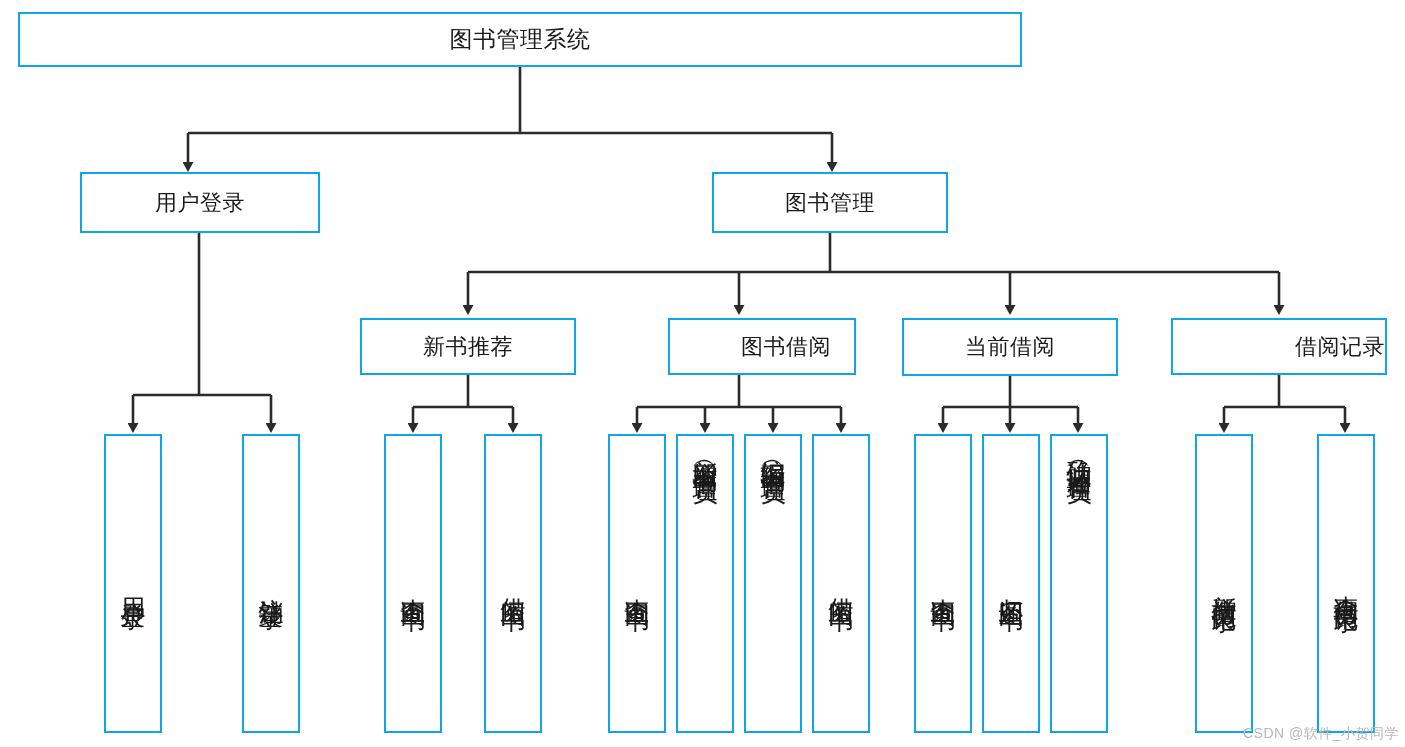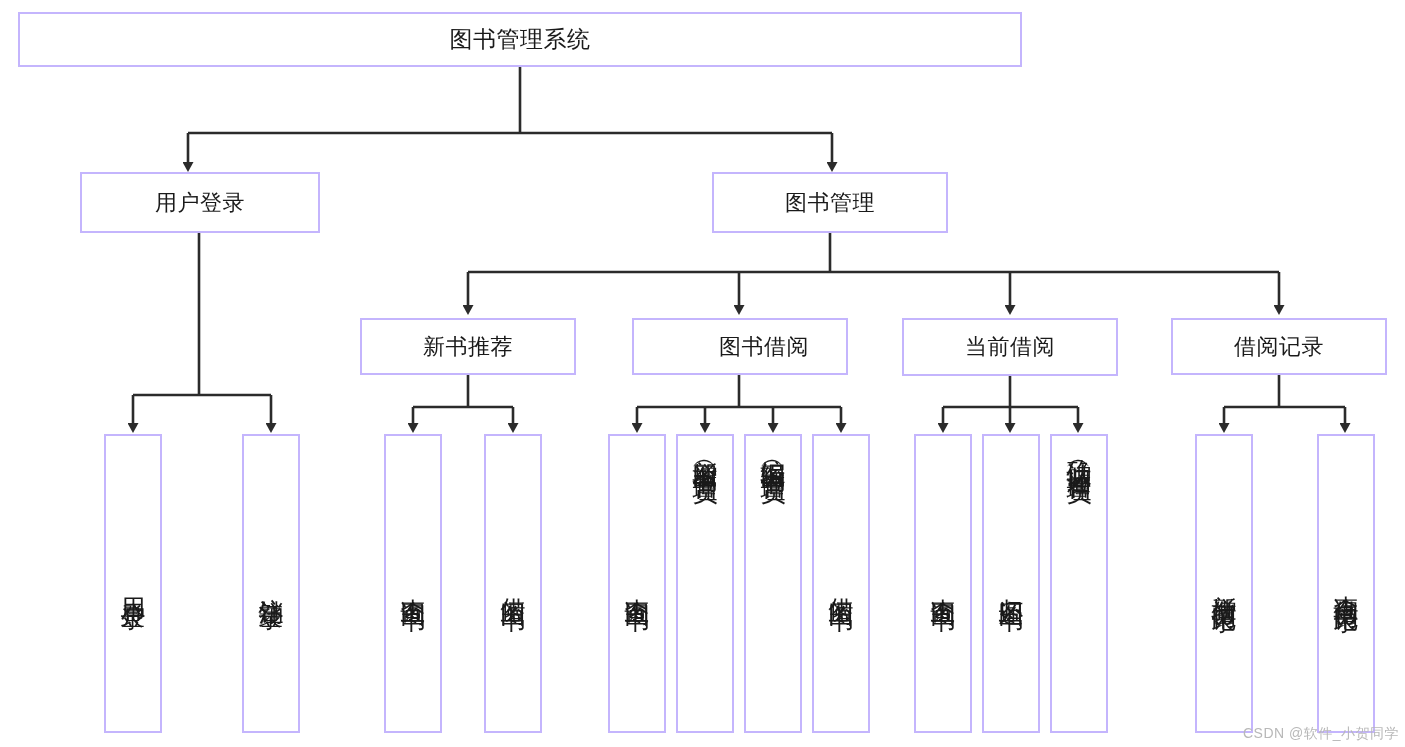--- a/index.html
+++ b/index.html
@@ -22,21 +22,21 @@
     left: 0;
     top: 0;
     width: 1405px;
     height: 747px;
     pointer-events: none;
   }
   .node {
     position: absolute;
     box-sizing: border-box;
     background: #ffffff;
-    border: 2px solid #c4b5fd;
+    border: 2px solid #0ea5e9;
     display: flex;
     align-items: center;
     justify-content: center;
     z-index: 2;
   }
   .node-label {
     color: #1a1a1a;
     line-height: 1.18;
     white-space: pre;
     text-align: center;
@@ -140,27 +140,27 @@
   <div class="node h-node" style="left:80px; top:172px; width:240px; height:61px;">
     <span class="node-label">用户登录</span>
   </div>
   <div class="node h-node" style="left:712px; top:172px; width:236px; height:61px;">
     <span class="node-label">图书管理</span>
   </div>
 
   <div class="node h-node" style="left:360px; top:318px; width:216px; height:57px;">
     <span class="node-label">新书推荐</span>
   </div>
-  <div class="node h-node" style="left:632px; top:318px; width:216px; height:57px;padding-left:48px;">
+  <div class="node h-node" style="left:668px; top:318px; width:188px; height:57px;padding-left:48px;">
     <span class="node-label">图书借阅</span>
   </div>
   <div class="node h-node" style="left:902px; top:318px; width:216px; height:58px;">
     <span class="node-label">当前借阅</span>
   </div>
-  <div class="node h-node" style="left:1171px; top:318px; width:216px; height:57px;">
+  <div class="node h-node" style="left:1171px; top:318px; width:216px; height:57px;justify-content:flex-end;">
     <span class="node-label">借阅记录</span>
   </div>
 
   <div class="node v-node centered" style="left:104px; top:434px; width:58px; height:299px;">
     <span class="node-label">用户登录</span>
   </div>
   <div class="node v-node centered" style="left:242px; top:434px; width:58px; height:299px;">
     <span class="node-label">注销登录</span>
   </div>
 

